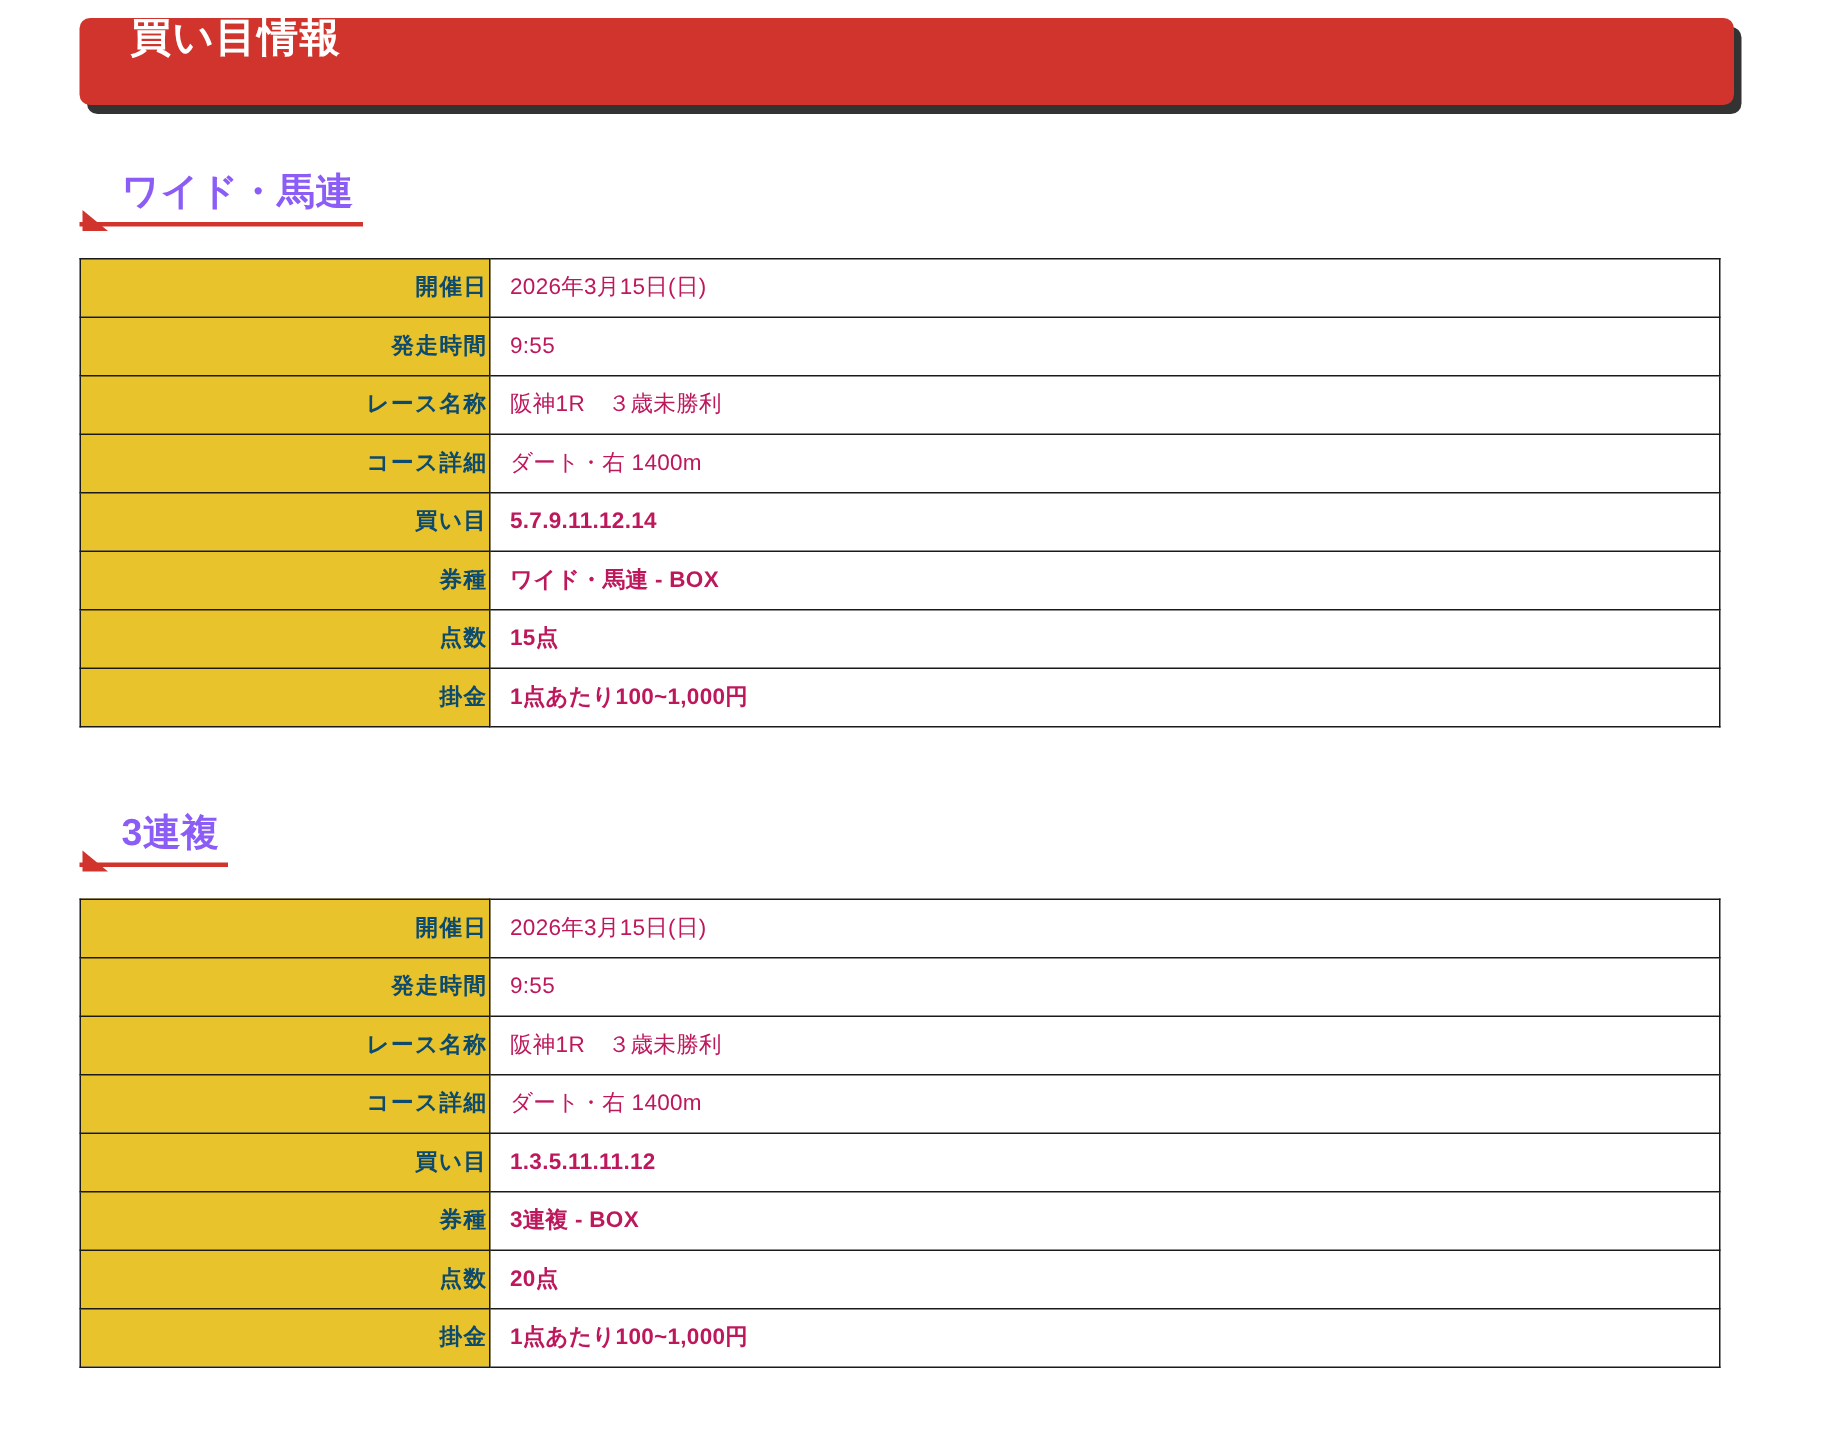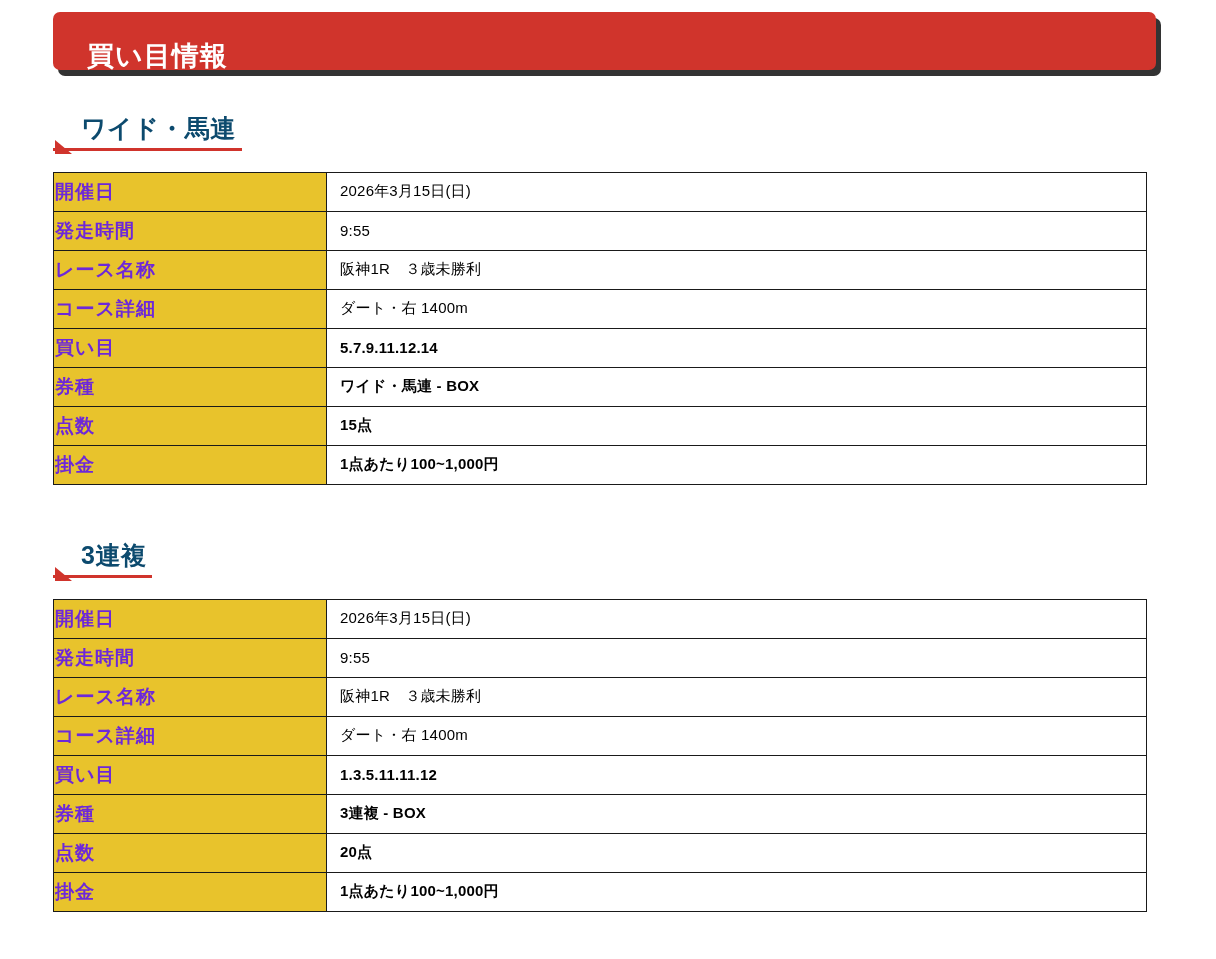--- a/index.html
+++ b/index.html
@@ -24,21 +24,21 @@
   
   .banner-wrap {
     padding: 12px 60px 0 53px;
   }
   .banner {
     position: relative;
     background: #d0342c;
     border-radius: 7px;
     height: 58px;
     display: flex;
-    align-items: flex-end;
+    align-items: flex-start;
     box-shadow: 5px 6px 0 #333333;
     box-sizing: border-box;
     padding-left: 34px;
   }
   .banner-title {
     color: #ffffff;
     font-size: 27px;
     font-weight: bold;
     letter-spacing: 1px;
     line-height: 1;
@@ -51,21 +51,21 @@
   .sec-head {
     position: relative;
     margin: 0;
     padding: 0 0 6px 0;
     display: inline-block;
   }
   .sec-head-inner {
     display: inline-block;
     font-size: 25px;
     font-weight: bold;
-    color: #0c4a6e;
+    color: #8b5cf6;
     line-height: 1.15;
     padding: 0 6px 5px 28px;
     border-bottom: 3px solid #d0342c;
     letter-spacing: 0.5px;
   }
   .sec-head .tri {
     position: absolute;
     left: 2px;
     bottom: 3px;
     width: 0;
@@ -88,31 +88,31 @@
   }
   table.info th,
   table.info td {
     border: 1px solid #1a1a1a;
     height: 39px;
     box-sizing: border-box;
   }
   table.info th {
     width: 273px;
     background: #e8c32c;
-    color: #6d28d9;
-    font-size: 19px;
-    font-weight: bold;
-    text-align: left;
+    color: #0c4a6e;
+    font-size: 15px;
+    font-weight: bold;
+    text-align: right;
     letter-spacing: 1px;
   }
   table.info td {
     background: #ffffff;
     padding-left: 13px;
     font-size: 15px;
-    color: #000000;
+    color: #be185d;
     text-align: left;
     letter-spacing: 0.2px;
   }
   table.info td.bold {
     font-weight: bold;
     margin-top: 34px;
   }
   .bottom-space { height: 22px; }
 </style>
 </head>

